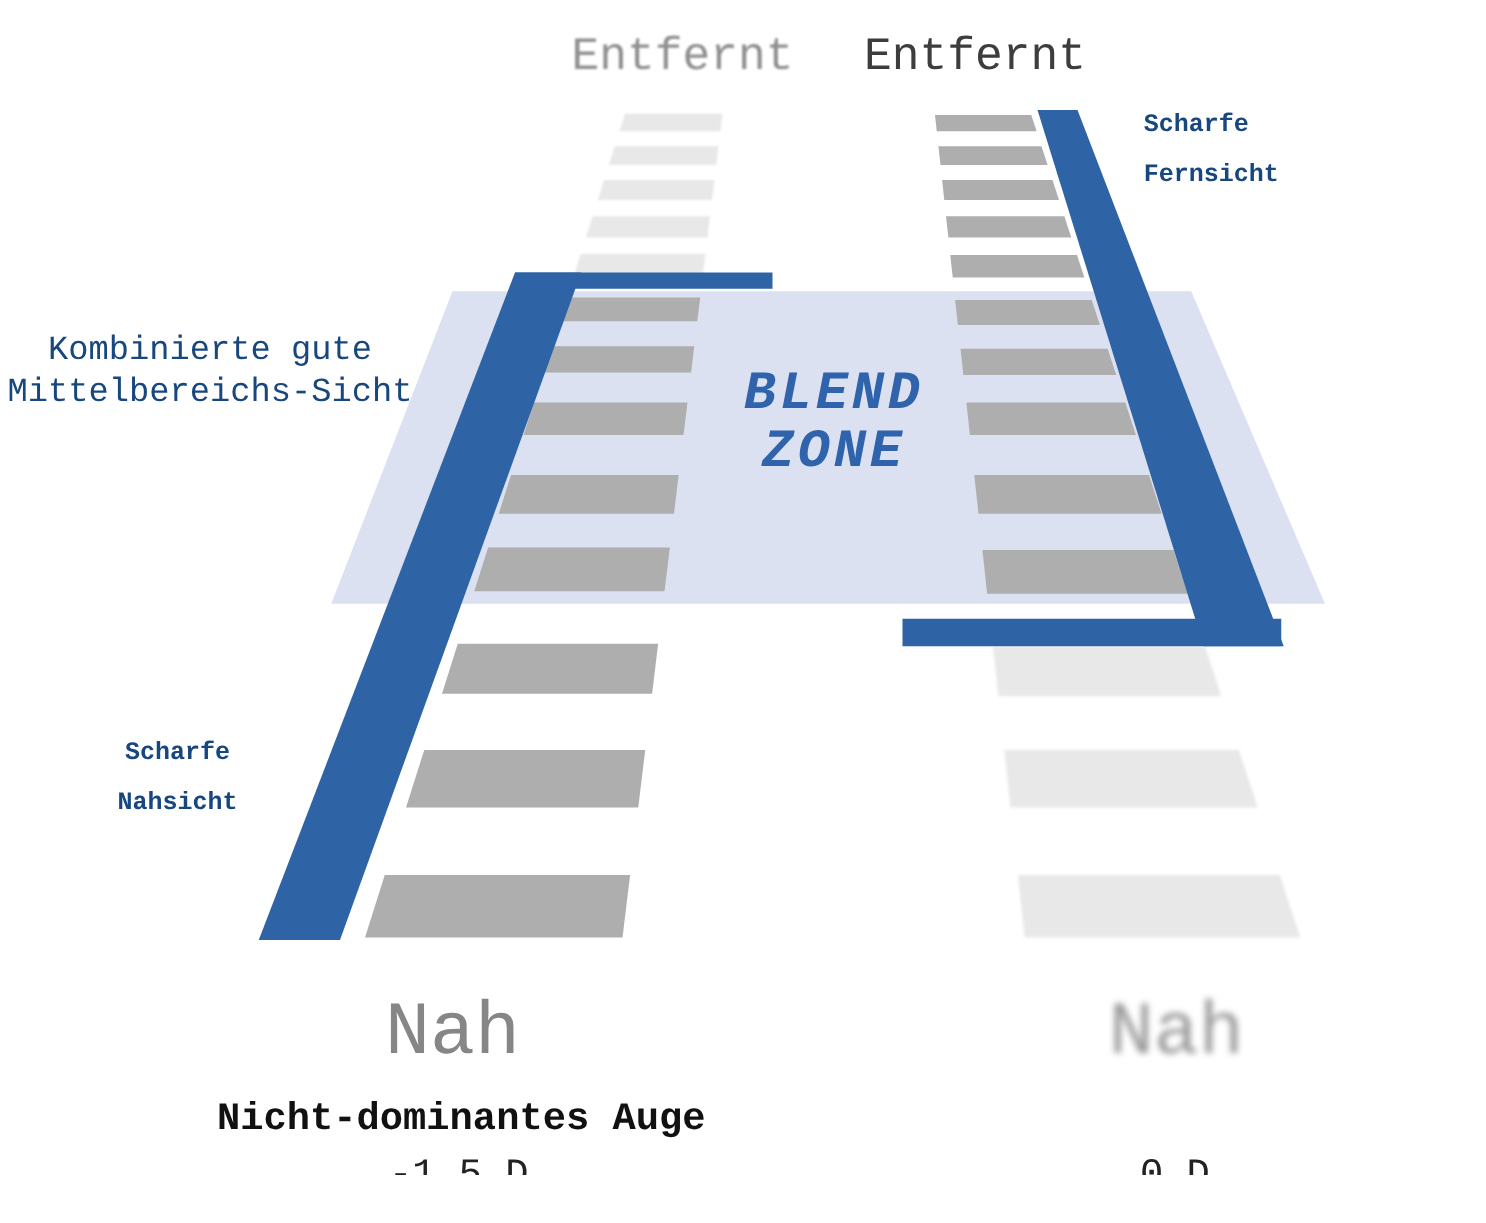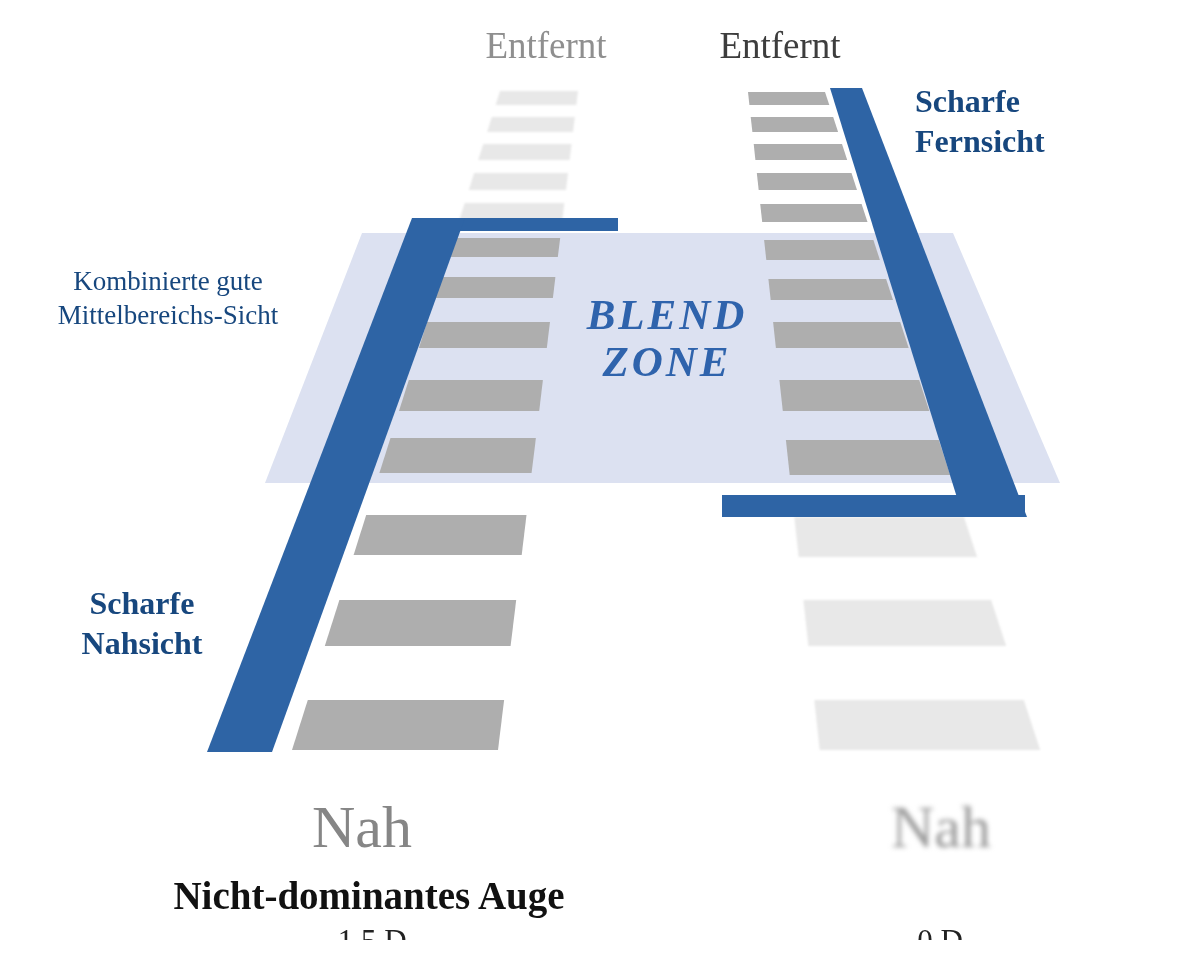--- a/index.html
+++ b/index.html
@@ -1,48 +1,48 @@
 <!DOCTYPE html>
 <html style="--band-blue: #2e64a5; --navy: #17477e; --blend-blue: #2f63ac; --lavender: #dce1f1; --rung-gray: #aeaeae; --rung-light: #e8e8e8; --far-left-gray: #8f8f8f; --far-right-dark: #3d3d3d; --near-left-gray: #868686; --near-right-gray: #9a9a9a; --caption-black: #111111; --diopter-dark: #222222;"><head>
 <meta charset="utf-8">
 <style>
   html,body{margin:0;padding:0;background:#ffffff;}
   .stage{
     position:relative;
     width:1189px;height:940px;
     overflow:hidden;
     background:#ffffff;
-    font-family:Liberation Serif, serif;
+    font-family:Liberation Mono, monospace;
   }
   .stage svg{position:absolute;left:0;top:0;}
   .lbl{position:absolute;white-space:pre-line;}
   .centered{transform:translateX(-50%);text-align:center;}
 
   .far-label{font-size:37px;font-weight:500;line-height:42px;}
   #entfernt-left{left:546px;top:25px;color:var(--far-left-gray);filter:blur(0.7px);}
   #entfernt-right{left:780px;top:25px;color:var(--far-right-dark);}
 
-  .band-label{font-size:32px;font-weight:700;line-height:40px;color:var(--navy);}
+  .band-label{font-size:20px;font-weight:700;line-height:40px;color:var(--navy);}
   #scharfe-fernsicht{left:915px;top:81px;text-align:left;}
   #scharfe-nahsicht{left:142px;top:583px;}
 
   #kombinierte{left:168px;top:264px;font-size:27px;line-height:34px;color:var(--navy);font-weight:400;}
 
   #blend-zone-label{
     left:667px;top:291px;
     font-size:43px;font-weight:700;font-style:italic;
     letter-spacing:3px;line-height:47px;
     color:var(--blend-blue);
   }
 
   .near-label{font-size:60px;font-weight:400;line-height:66px;}
   #nah-left{left:362px;top:794px;color:var(--near-left-gray);}
   #nah-right{left:941px;top:794px;color:var(--near-right-gray);filter:blur(2.5px);}
 
-  .eye-title{font-size:39px;font-weight:700;line-height:36px;color:var(--caption-black);}
+  .eye-title{font-size:31px;font-weight:700;line-height:36px;color:var(--caption-black);}
   #left-eye-title{left:369px;top:878px;}
   #right-eye-title{left:940px;top:878px;}
 
   .eye-diopter{font-size:31px;font-weight:400;line-height:36px;color:var(--diopter-dark);}
   #left-eye-diopter{left:367px;top:923px;}
   #right-eye-diopter{left:940px;top:923px;text-align:center;}
 </style>
 </head>
 <body>
 

